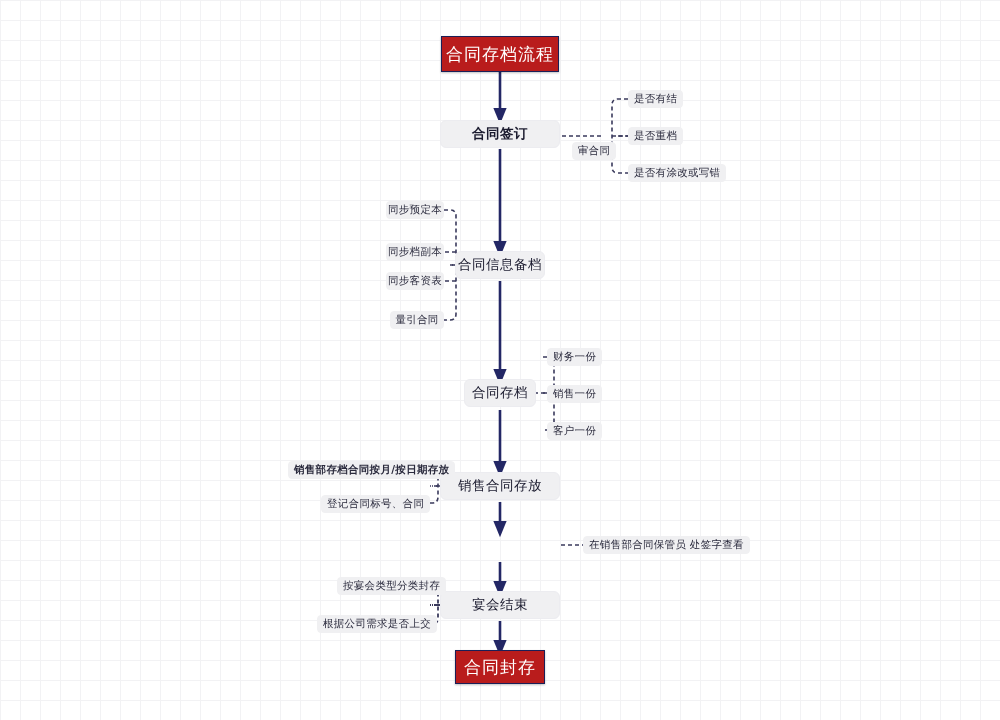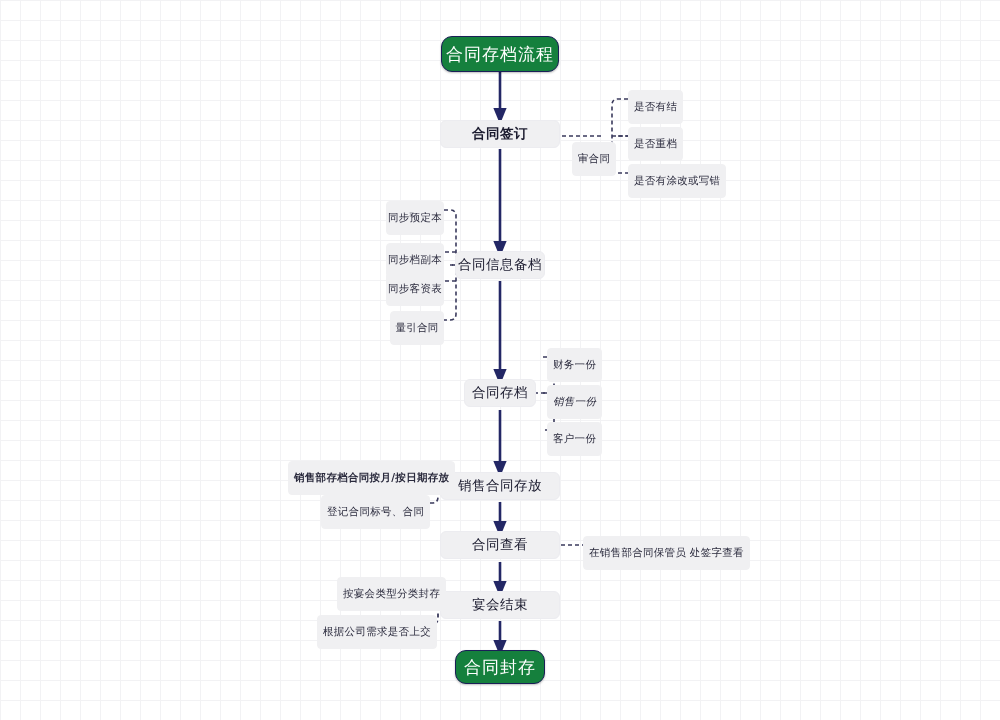--- a/index.html
+++ b/index.html
@@ -28,23 +28,23 @@
   
   .node {
     position: absolute;
     box-sizing: border-box;
     display: flex;
     align-items: center;
     justify-content: center;
     white-space: nowrap;
   }
   .node-terminal {
-    background: #15803d;
+    background: #b91c1c;
     color: #ffffff;
-    border-radius: 11px;
+    border-radius: 0;
     font-size: 17px;
     letter-spacing: 1px;
     box-shadow: 0 1px 2px rgba(0,0,0,0.25);
     border: 1px solid #1b1f57;
   }
   .node-step {
     background: #f0f0f2;
     color: #1a1a2e;
     border-radius: 6px;
     font-size: 13.5px;
@@ -56,21 +56,21 @@
     box-sizing: border-box;
     display: flex;
     align-items: center;
     justify-content: center;
     background: #f0f0f2;
     color: #2a2a3d;
     border-radius: 4px;
     font-size: 10.5px;
     letter-spacing: 0.3px;
     white-space: nowrap;
-    padding: 16px 5px;
+    padding: 8px 5px;
     height: 15px;
     border: 1px solid #f0f0f2;
   }
   svg.lines {
     position: absolute;
     left: 0;
     top: 0;
     width: 1000px;
     height: 720px;
     pointer-events: none;
@@ -149,23 +149,20 @@
   </div>
 
   <div class="node node-step" style="left:464px; top:379px; width:72px; height:28px;">
     <span>合同存档</span>
   </div>
 
   <div class="node node-step" style="left:440px; top:472px; width:120px; height:28px;">
     <span>销售合同存放</span>
   </div>
 
-  <div class="node node-step" style="left:440px; top:531px; width:120px; height:28px;">
-    <span>合同查看</span>
-  </div>
 
   <div class="node node-terminal" style="left:455px; top:650px; width:90px; height:34px;">
     <span>合同封存</span>
   </div>
 
   <div class="node node-step" style="left:440px; top:591px; width:120px; height:28px;">
     <span>宴会结束</span>
   </div>
 
   <div class="tag" style="left:572px; top:127px; width:44px;margin-top:15px;">
@@ -190,21 +187,21 @@
   <div class="tag" style="left:386px; top:272px; width:58px;">
     <span>同步客资表</span>
   </div>
   <div class="tag" style="left:390px; top:311px; width:54px;">
     <span>量引合同</span>
   </div>
 
   <div class="tag" style="left:547px; top:348px;">
     <span>财务一份</span>
   </div>
-  <div class="tag" style="left:547px; top:385px;font-style:italic;">
+  <div class="tag" style="left:547px; top:385px;">
     <span>销售一份</span>
   </div>
   <div class="tag" style="left:547px; top:422px;">
     <span>客户一份</span>
   </div>
 
   <div class="tag" style="left:288px; top:461px;font-weight:bold;">
     <span>销售部存档合同按月/按日期存放</span>
   </div>
   <div class="tag" style="left:321px; top:495px;">

